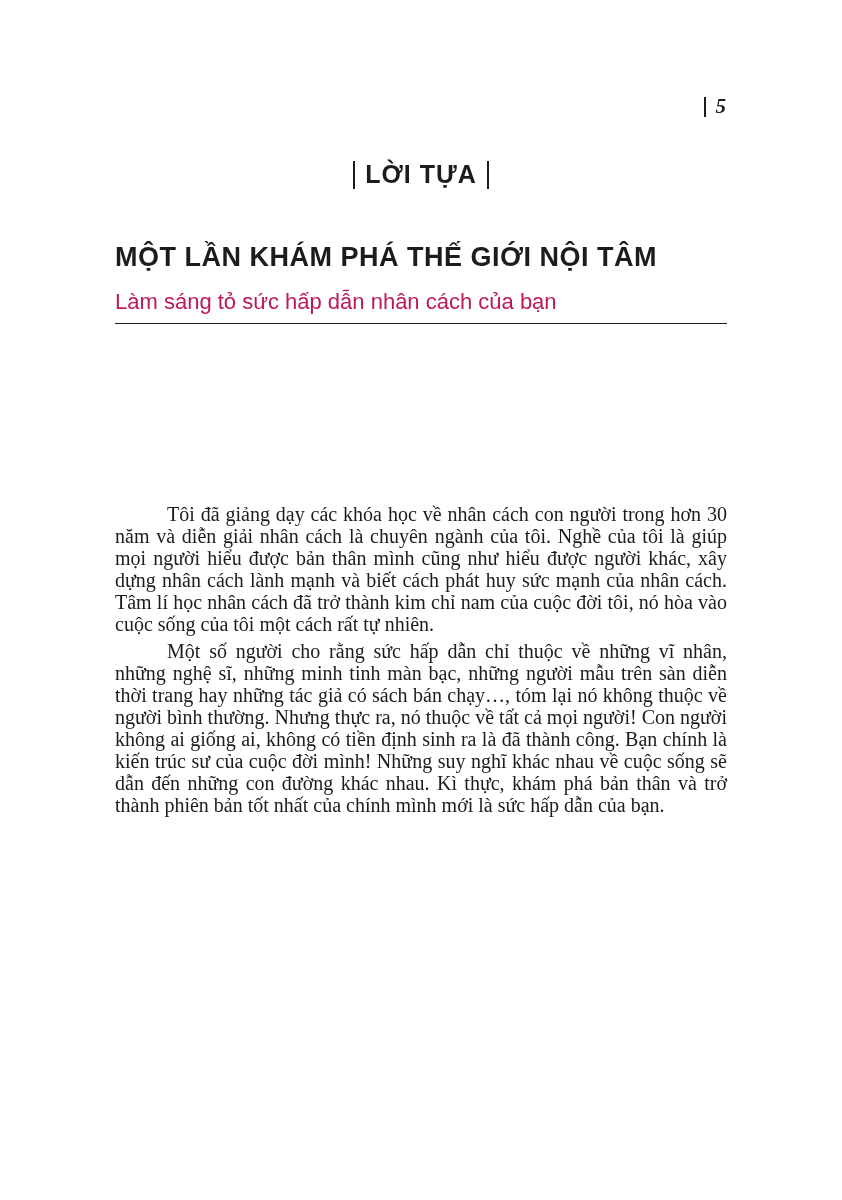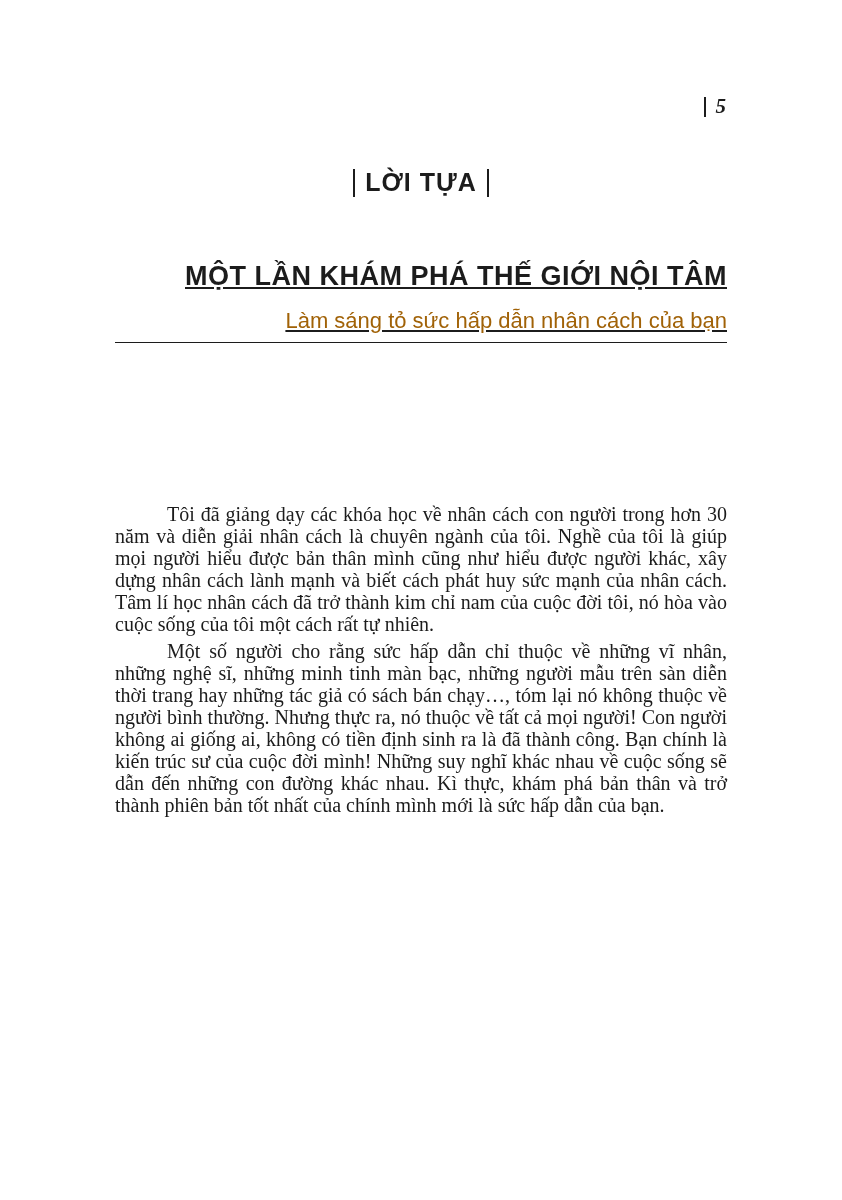--- a/index.html
+++ b/index.html
@@ -51,46 +51,45 @@
     display: inline-block;
     width: 2px;
     height: 28px;
     background: #1c1c1c;
   }
   .section-label .label-text {
     font-family: "Liberation Sans", sans-serif;
     font-weight: bold;
     font-size: 25px;
     letter-spacing: 1px;
-    margin: 8px 10px;
+    margin: 0 10px;
     color: #1c1c1c;
   }
 
   
   .title-block {
     position: absolute;
-    top: 261px;
+    top: 242px;
     left: 115px;
     width: 612px;
-    text-align: right;
-    text-decoration: underline;
+    text-align: left;
   }
   .chapter-title {
     font-family: "Liberation Sans", sans-serif;
     font-weight: bold;
     font-size: 27px;
     letter-spacing: 0.5px;
     color: #1c1c1c;
     margin: 0 0 16px 0;
   }
   .chapter-subtitle {
     font-family: "Liberation Sans", sans-serif;
     font-weight: normal;
     font-size: 22px;
-    color: #a16207;
+    color: #be185d;
     margin: 0 0 8px 0;
   }
   .title-rule {
     border: none;
     border-top: 1.5px solid #1c1c1c;
     margin: 0;
     width: 100%;
   }
 
   

